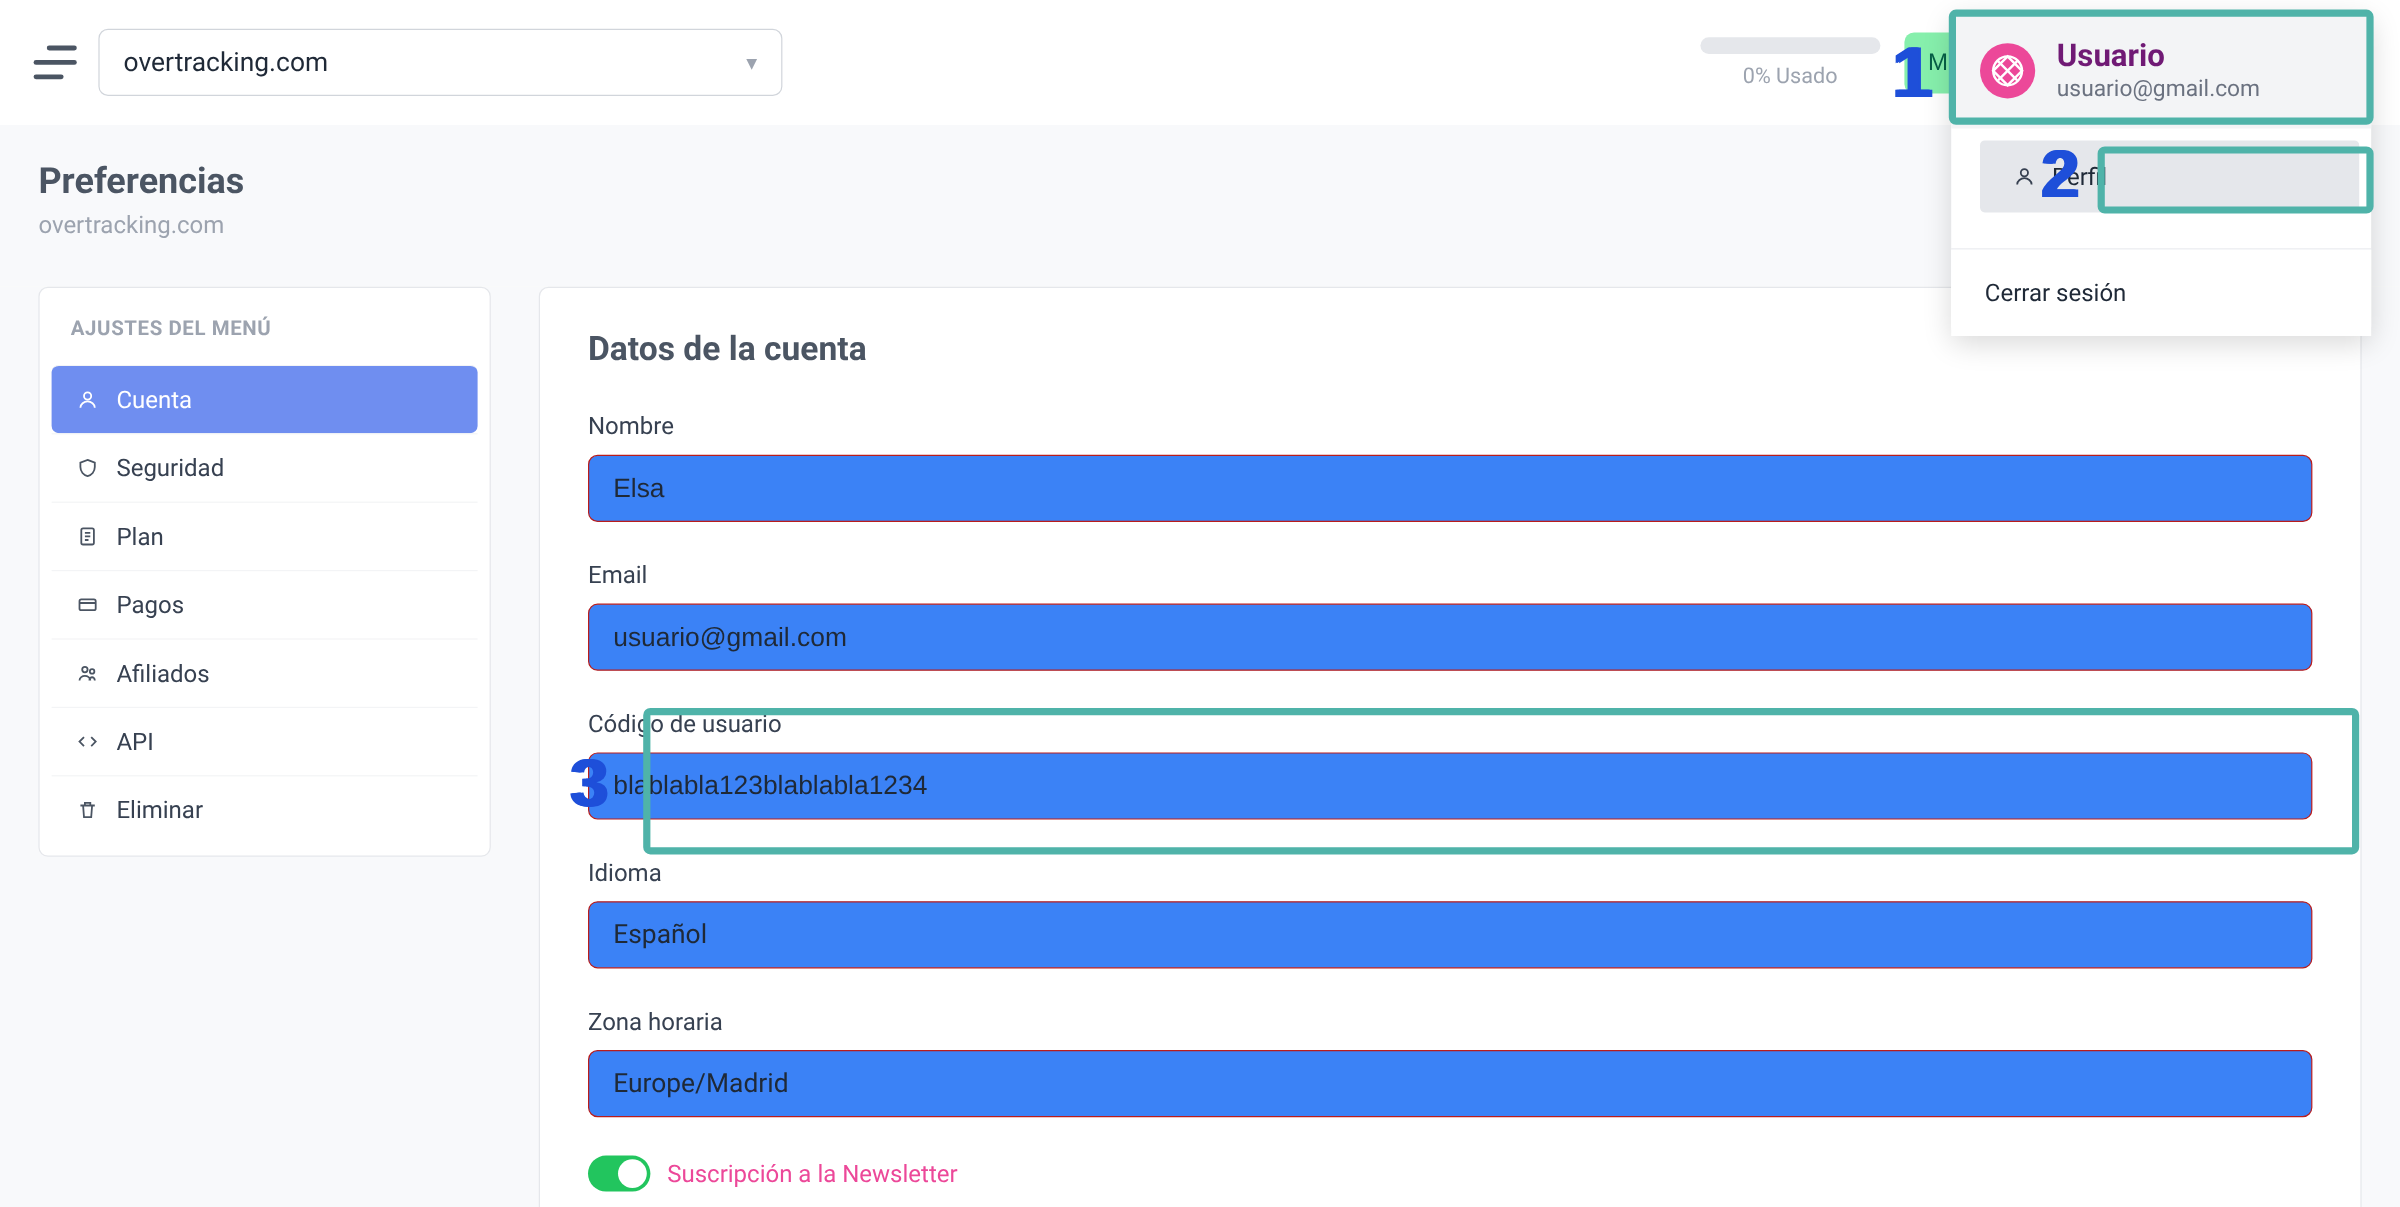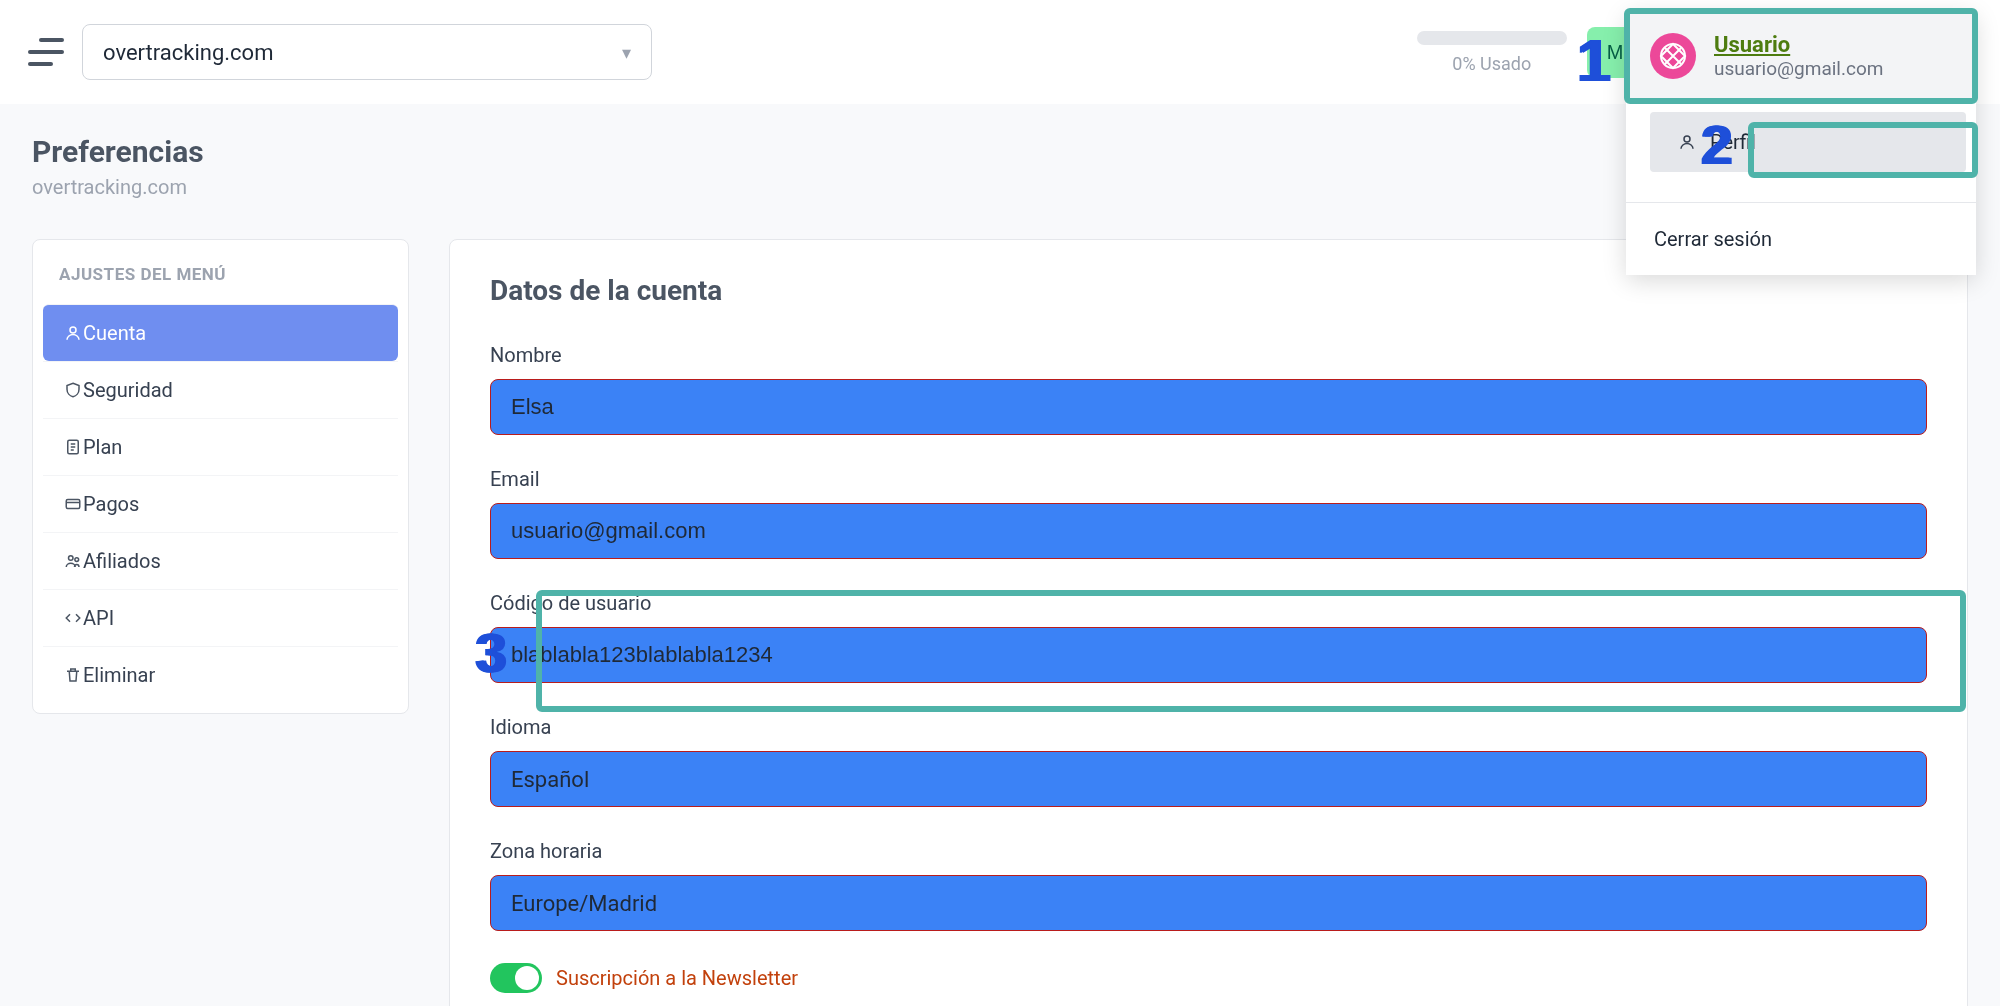--- a/index.html
+++ b/index.html
@@ -23,21 +23,21 @@
 .usage-text { font-size: 18px; color: #9ca3af; }
 .btn-upgrade { background: #86efac; color: #065f46; padding: 14px 20px; border-radius: 8px; font-size: 20px; font-weight: 500; border: none; cursor: pointer; }
 .btn-newsite { background: #eef2ff; color: #4f46e5; padding: 14px 20px; border-radius: 8px; font-size: 20px; font-weight: 500; border: none; cursor: pointer; }
 .btn-newsite .plus { color: #6366f1; margin-right: 6px; }
 
 
 .user-popover { position: absolute; top: 10px; right: 24px; width: 350px; background: #fff; border-radius: 8px; box-shadow: 0 6px 24px rgba(0,0,0,0.15); z-index: 30; overflow: visible; }
 .user-header { display: flex; align-items: center; gap: 18px; padding: 22px 24px; background: #f3f4f6; border-radius: 8px 8px 0 0; }
 .avatar { width: 46px; height: 46px; border-radius: 50%; background: #ec4899; display:flex; align-items:center; justify-content:center; color:#fff; }
 .avatar svg { width: 40px; height: 40px; }
-.user-header .uname { font-size: 22px; font-weight: 700; color: #4d7c0f; text-decoration: underline; }
+.user-header .uname { font-size: 26px; font-weight: 700; color: #701a75; }
 .user-header .uemail { font-size: 19px; color: #6b7280; }
 .user-menu-item { display: flex; align-items: center; gap: 14px; padding: 18px 28px; font-size: 20px; color: #1f2937; cursor: pointer; background:#fff; }
 .user-menu-item.perfil { background: #e5e7eb; margin: 10px 10px 28px 24px; border-radius: 4px; }
 .user-menu-divider { height: 1px; background: #e5e7eb; margin-top: 30px; }
 .user-menu-item.logout { padding: 24px 28px; }
 
 
 .annot-box { position: absolute; border: 6px solid #4fb3a9; border-radius: 6px; z-index: 40; pointer-events: none; }
 .annot-num { position: absolute; color: #1e4fd9; font-weight: 900; font-family: Arial Black, Arial, sans-serif; z-index: 41; pointer-events:none; text-shadow: 2px 0 0 #1e4fd9, -1px 0 0 #1e4fd9; }
 
@@ -45,35 +45,35 @@
 .page-head { background: #f8f9fb; padding: 30px 32px 40px; }
 .page-title { font-size: 30px; font-weight: 700; color: #4b5563; margin-bottom: 6px; }
 .page-sub { font-size: 20px; color: #9ca3af; }
 
 
 .body { background: #f8f9fb; padding: 0 32px 40px; display: flex; gap: 40px; align-items: flex-start; }
 
 
 .sidebar { width: 377px; background: #fff; border: 1px solid #e5e7eb; border-radius: 8px; padding: 24px 10px 10px; }
 .sidebar-head { font-size: 17px; font-weight: 700; letter-spacing: .5px; color: #9ca3af; padding: 0 16px 20px; }
-.menu-item { display:flex; align-items:center; padding: 16px 20px; font-size: 20px; color:#374151; cursor:pointer; border-top:1px solid #f3f4f6; }
+.menu-item { display:flex; align-items:center; gap:14px; padding: 16px 20px; font-size: 20px; color:#374151; cursor:pointer; border-top:1px solid #f3f4f6; }
 .menu-item:first-of-type { border-top:none; }
 .menu-item.active { background:#6f8ef0; color:#fff; border-radius:6px; }
 .menu-item .mi-icon { width:20px; display:inline-flex; justify-content:center; }
 
 
 .main { flex:1; background:#fff; border:1px solid #e5e7eb; border-radius:8px; padding: 34px 40px; position:relative; }
 .main h2 { font-size: 28px; font-weight: 700; color:#4b5563; margin-bottom: 36px; }
 .field { margin-bottom: 32px; }
 .field label { display:block; font-size: 20px; color:#374151; margin-bottom: 12px; }
 .field input, .field .input-like { width:100%; height: 56px; border:1px solid #b91c1c; border-radius:8px; padding: 0 20px; font-size: 22px; color:#1f2937; background:#3b82f6; }
 .field .input-like { display:flex; align-items:center; }
 
 
-.toggle-row { display:flex; align-items:center; gap: 14px; font-size: 20px; color:#c2410c; }
+.toggle-row { display:flex; align-items:center; gap: 14px; font-size: 20px; color:#ec4899; }
 .toggle { width: 52px; height: 30px; background:#22c55e; border-radius: 15px; position:relative; cursor:pointer; }
 .toggle .knob { position:absolute; top:3px; right:3px; width:24px; height:24px; background:#fff; border-radius:50%; }
 svg { display:block; }
 </style>
 </head>
 <body>
 
 <div class="topbar">
   <div class="hamburger">
     <span></span>

